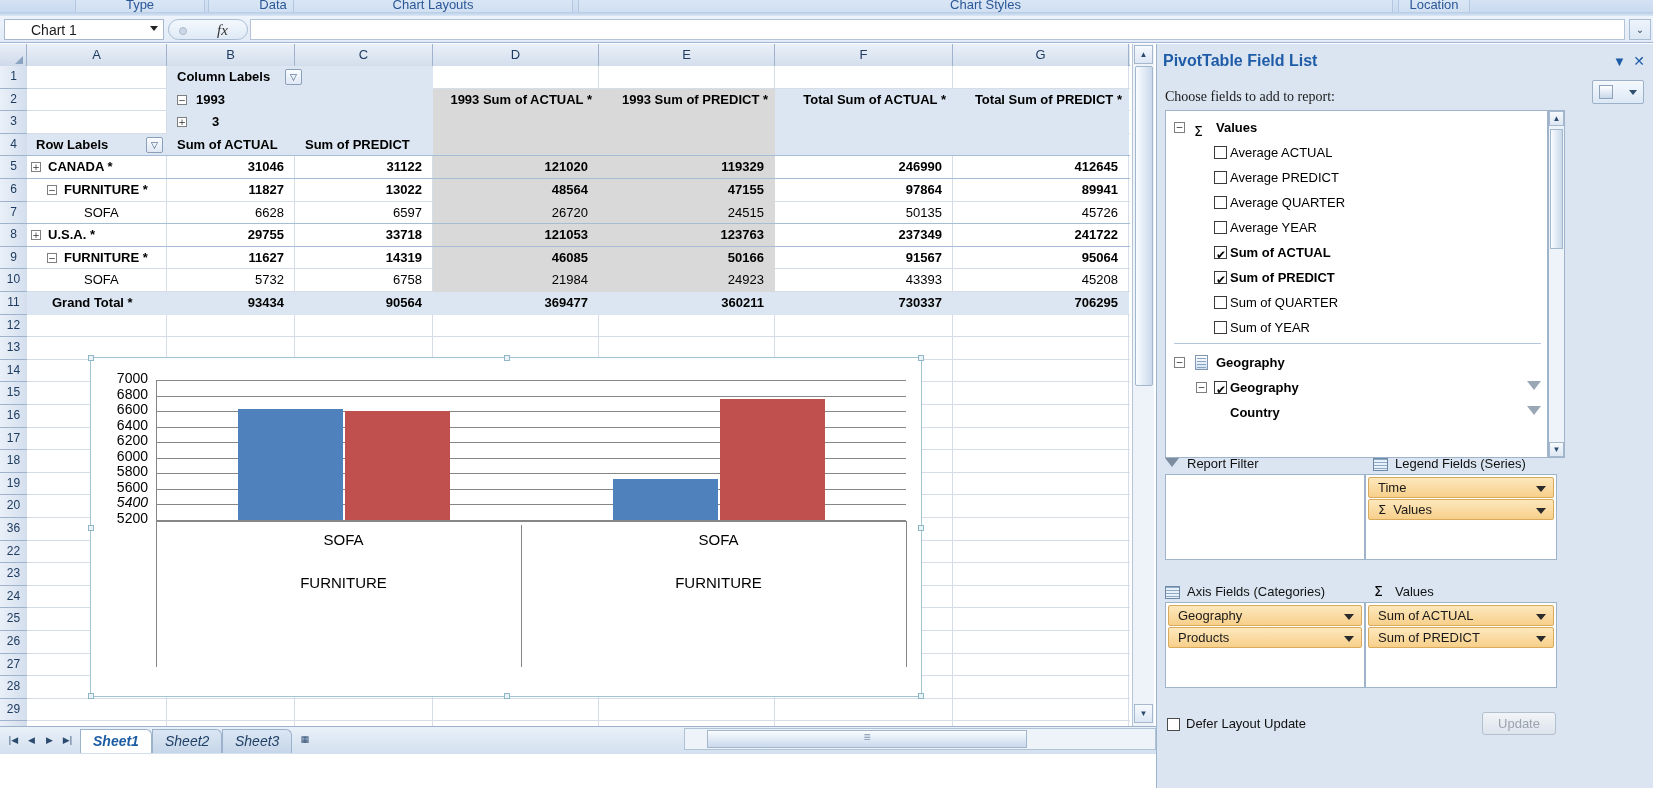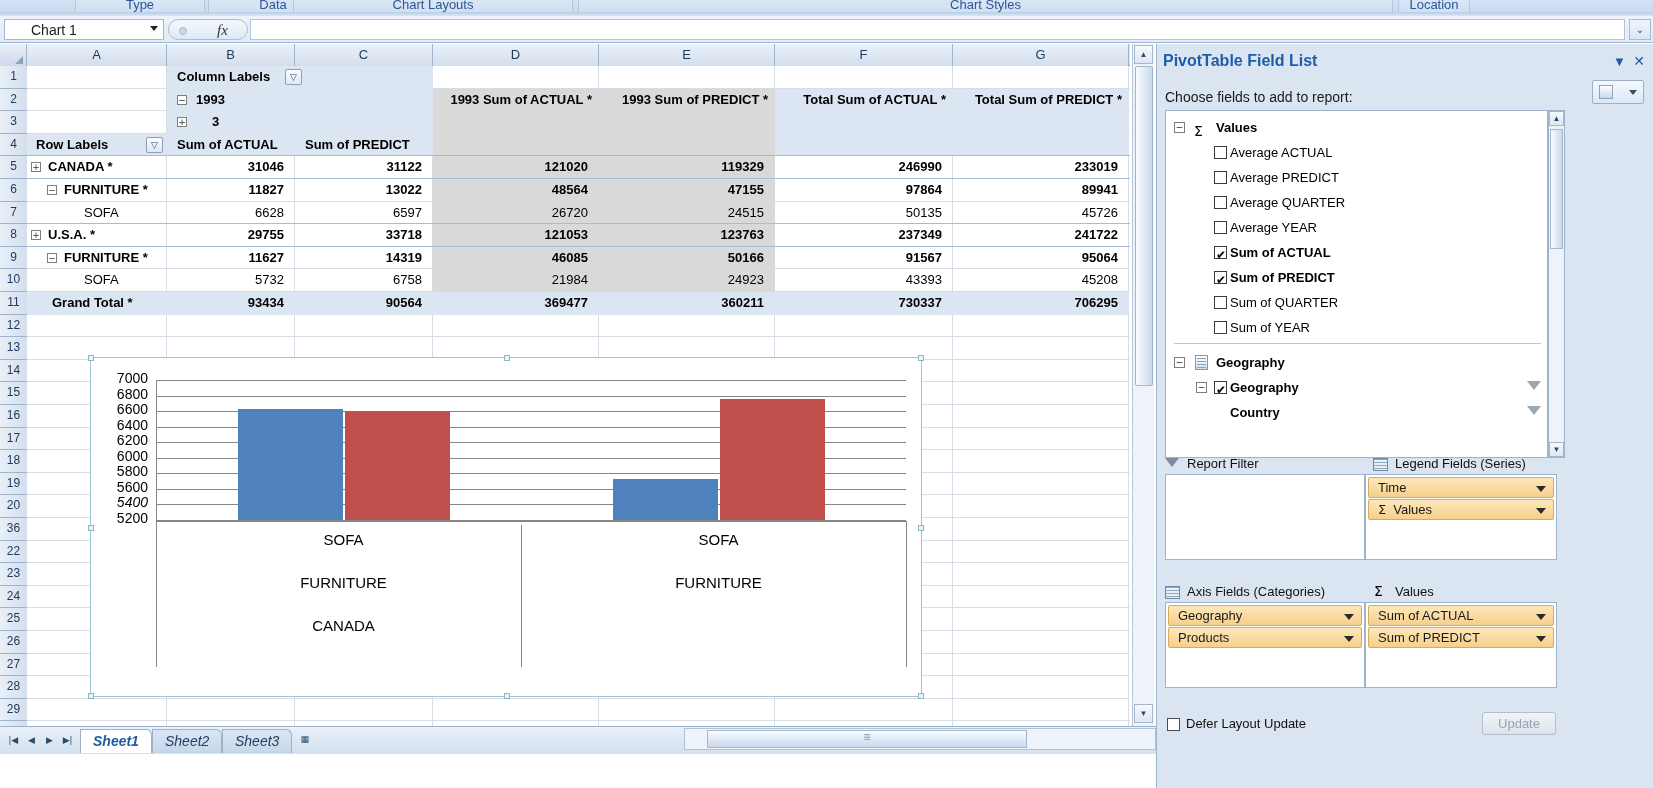--- a/index.html
+++ b/index.html
@@ -128,21 +128,21 @@
   #hthumb:after { content:"≡"; position:absolute; left:50%; top:-1px;
       transform:translateX(-50%); color:#7f93ab; font-size:12px; }
 
   
   #pane { position:absolute; left:1156px; top:44px; width:497px; height:744px;
       background:#dbe5f1; border-left:1px solid #9db4cf; }
   #pane-title { position:absolute; left:6px; top:8px; font-size:16px; color:#1f5ca8;
       font-weight:bold; }
   #pane-min { position:absolute; right:26px; top:10px; width:14px;height:12px; }
   #pane-close { position:absolute; right:8px; top:9px; font-size:14px; color:#1f5ca8; }
-  #choose-label { position:absolute; left:8px; top:45px; font-size:14px; color:#1a1a1a;}
+  #choose-label { position:absolute; left:8px; top:45px; font-size:14px; color:#1a1a1a;font-family:Liberation Serif, serif;}
   #fieldbtn { position:absolute; right:9px; top:36px; width:52px; height:24px;
       background:linear-gradient(#f5f9fd,#dce8f6); border:1px solid #9cb0c6; border-radius:2px;}
   #fieldbtn .mini { position:absolute; left:6px; top:4px; width:14px;height:14px;
       background:linear-gradient(#fff,#c8d8ea); border:1px solid #8fa4bb; }
   #fieldbtn .cv { position:absolute; right:6px; top:9px; width:0;height:0;
       border-left:4px solid transparent;border-right:4px solid transparent;
       border-top:5px solid #31506f;}
   #fieldlist { position:absolute; left:8px; top:66px; width:383px; height:348px;
       background:#fff; border:1px solid #9fb4cb; overflow:hidden; }
   #fl-scroll { position:absolute; left:391px; top:66px; width:17px; height:348px;
@@ -309,21 +309,21 @@
       <div class="pc b" style="left: 273px; top: 67.8px; width: 138px; height: 22.6px;">Sum of PREDICT</div>
       <div class="band-gray" style="position: absolute; left: 406px; top: 90.4px; width: 342px; height: 22.6px;"></div>
       <div class="rowline" style="left: 0px; top: 89.4px; width: 1103px;"></div>
       <div class="expbtn" style="left: 4px; top: 96.4px;">+</div>
       <div class="pc b" style="left: 16px; top: 90.4px; width: 135px; height: 22.6px;">CANADA *</div>
       <div class="pc b r" style="left: 142px; top: 90.4px; width: 120px; height: 22.6px;">31046</div>
       <div class="pc b r" style="left: 270px; top: 90.4px; width: 130px; height: 22.6px;">31122</div>
       <div class="pc b r" style="left: 408px; top: 90.4px; width: 158px; height: 22.6px;">121020</div>
       <div class="pc b r" style="left: 574px; top: 90.4px; width: 168px; height: 22.6px;">119329</div>
       <div class="pc b r" style="left: 750px; top: 90.4px; width: 170px; height: 22.6px;">246990</div>
-      <div class="pc b r" style="left: 928px; top: 90.4px; width: 168px; height: 22.6px;">233019</div>
+      <div class="pc b r" style="left: 928px; top: 90.4px; width: 168px; height: 22.6px;">412645</div>
       <div class="band-gray" style="position: absolute; left: 406px; top: 113px; width: 342px; height: 22.6px;"></div>
       <div class="rowline" style="left: 0px; top: 112px; width: 1103px;"></div>
       <div class="expbtn" style="left: 20px; top: 119px;">−</div>
       <div class="pc b" style="left: 32px; top: 113px; width: 135px; height: 22.6px;">FURNITURE *</div>
       <div class="pc b r" style="left: 142px; top: 113px; width: 120px; height: 22.6px;">11827</div>
       <div class="pc b r" style="left: 270px; top: 113px; width: 130px; height: 22.6px;">13022</div>
       <div class="pc b r" style="left: 408px; top: 113px; width: 158px; height: 22.6px;">48564</div>
       <div class="pc b r" style="left: 574px; top: 113px; width: 168px; height: 22.6px;">47155</div>
       <div class="pc b r" style="left: 750px; top: 113px; width: 170px; height: 22.6px;">97864</div>
       <div class="pc b r" style="left: 928px; top: 113px; width: 168px; height: 22.6px;">89941</div>
@@ -418,21 +418,20 @@
       <div class="ytick" style="left: 0px; top: 38.1111px; width: 52px;">6600</div>
       <div class="ytick" style="left: 0px; top: 53.6667px; width: 52px;">6400</div>
       <div class="ytick" style="left: 0px; top: 69.2222px; width: 52px;">6200</div>
       <div class="ytick" style="left: 0px; top: 84.7778px; width: 52px;">6000</div>
       <div class="ytick" style="left: 0px; top: 100.333px; width: 52px;">5800</div>
       <div class="ytick" style="left: 0px; top: 115.889px; width: 52px;">5600</div>
       <div class="ytick" style="left: 0px; top: 131.444px; width: 52px; font-style: italic;">5400</div>
       <div class="ytick" style="left: 0px; top: 147px; width: 52px;">5200</div>
       <div class="catlabel" style="left: 60px; width: 375px; top: 168px;">SOFA</div>
       <div class="catlabel" style="left: 60px; width: 375px; top: 211px;">FURNITURE</div>
-      <div class="catlabel" style="left: 60px; width: 375px; top: 254px;">CANADA</div>
       <div class="catlabel" style="left: 435px; width: 375px; top: 168px;">SOFA</div>
       <div class="catlabel" style="left: 435px; width: 375px; top: 211px;">FURNITURE</div>
     </div>
 </div>
 
 <div id="sheetbar">
   <div class="navbtn" style="left:6px;">|◀</div>
   <div class="navbtn" style="left:24px;">◀</div>
   <div class="navbtn" style="left:42px;">▶</div>
   <div class="navbtn" style="left:60px;">▶|</div>

